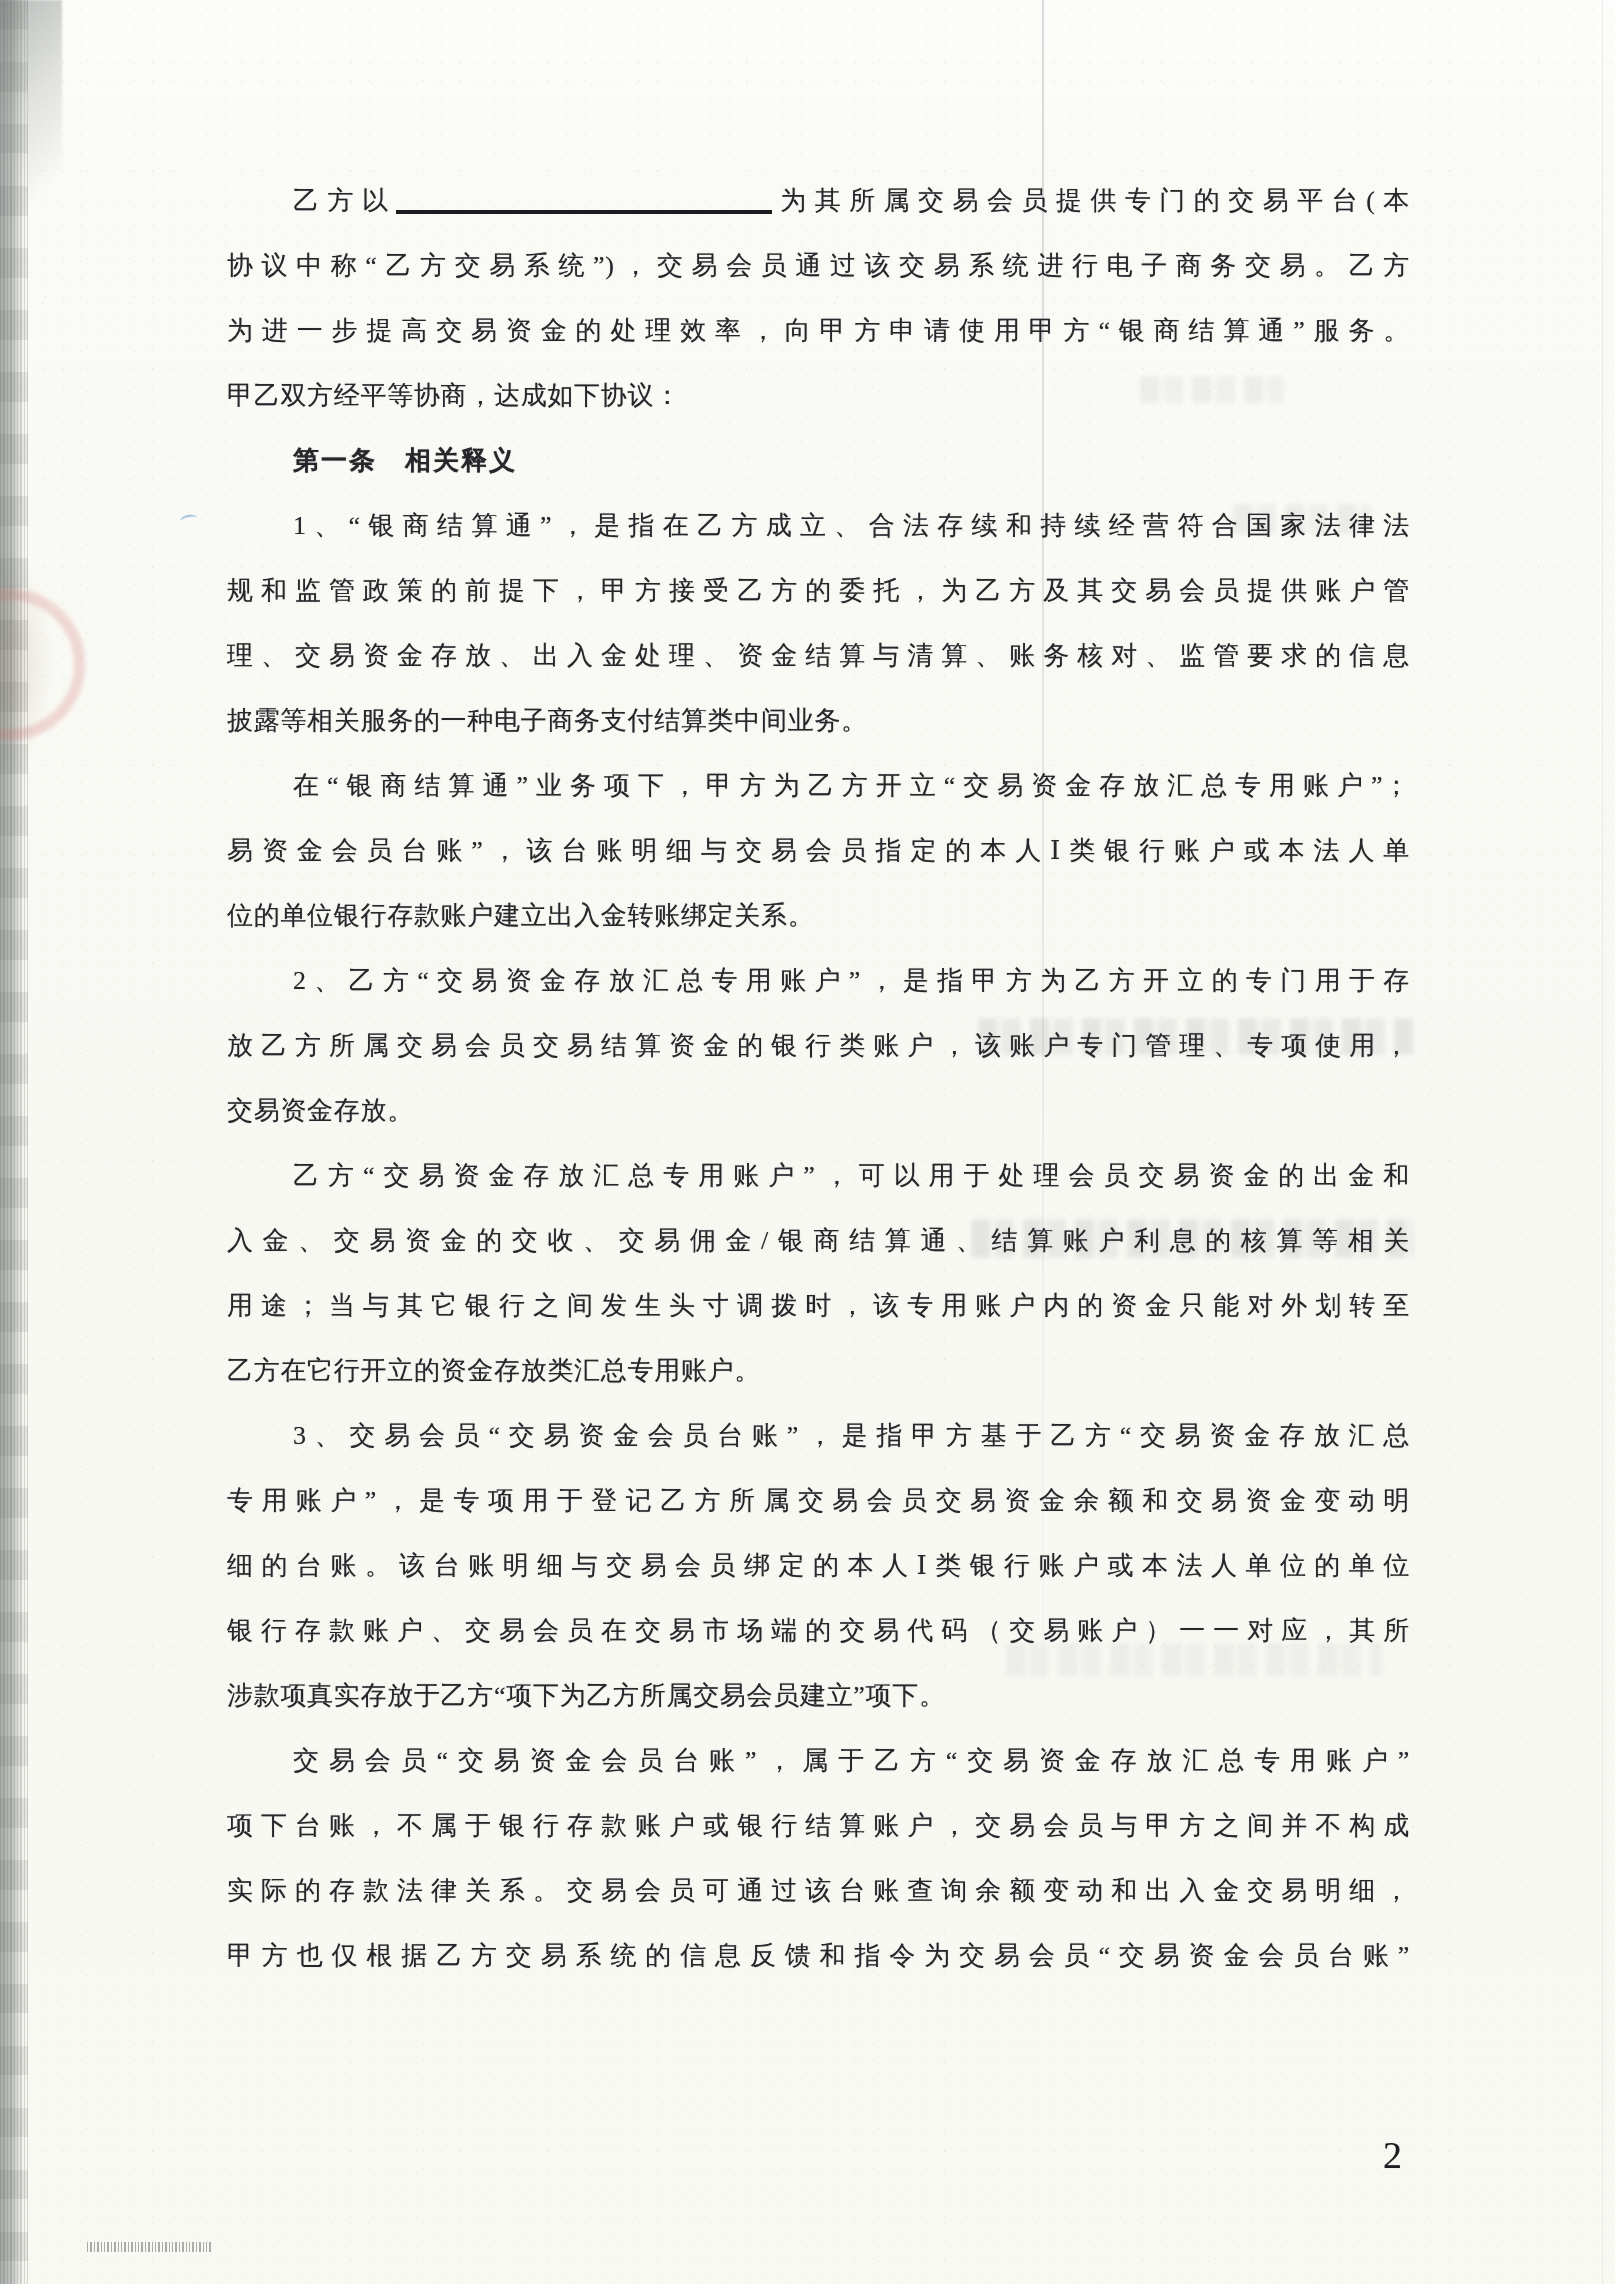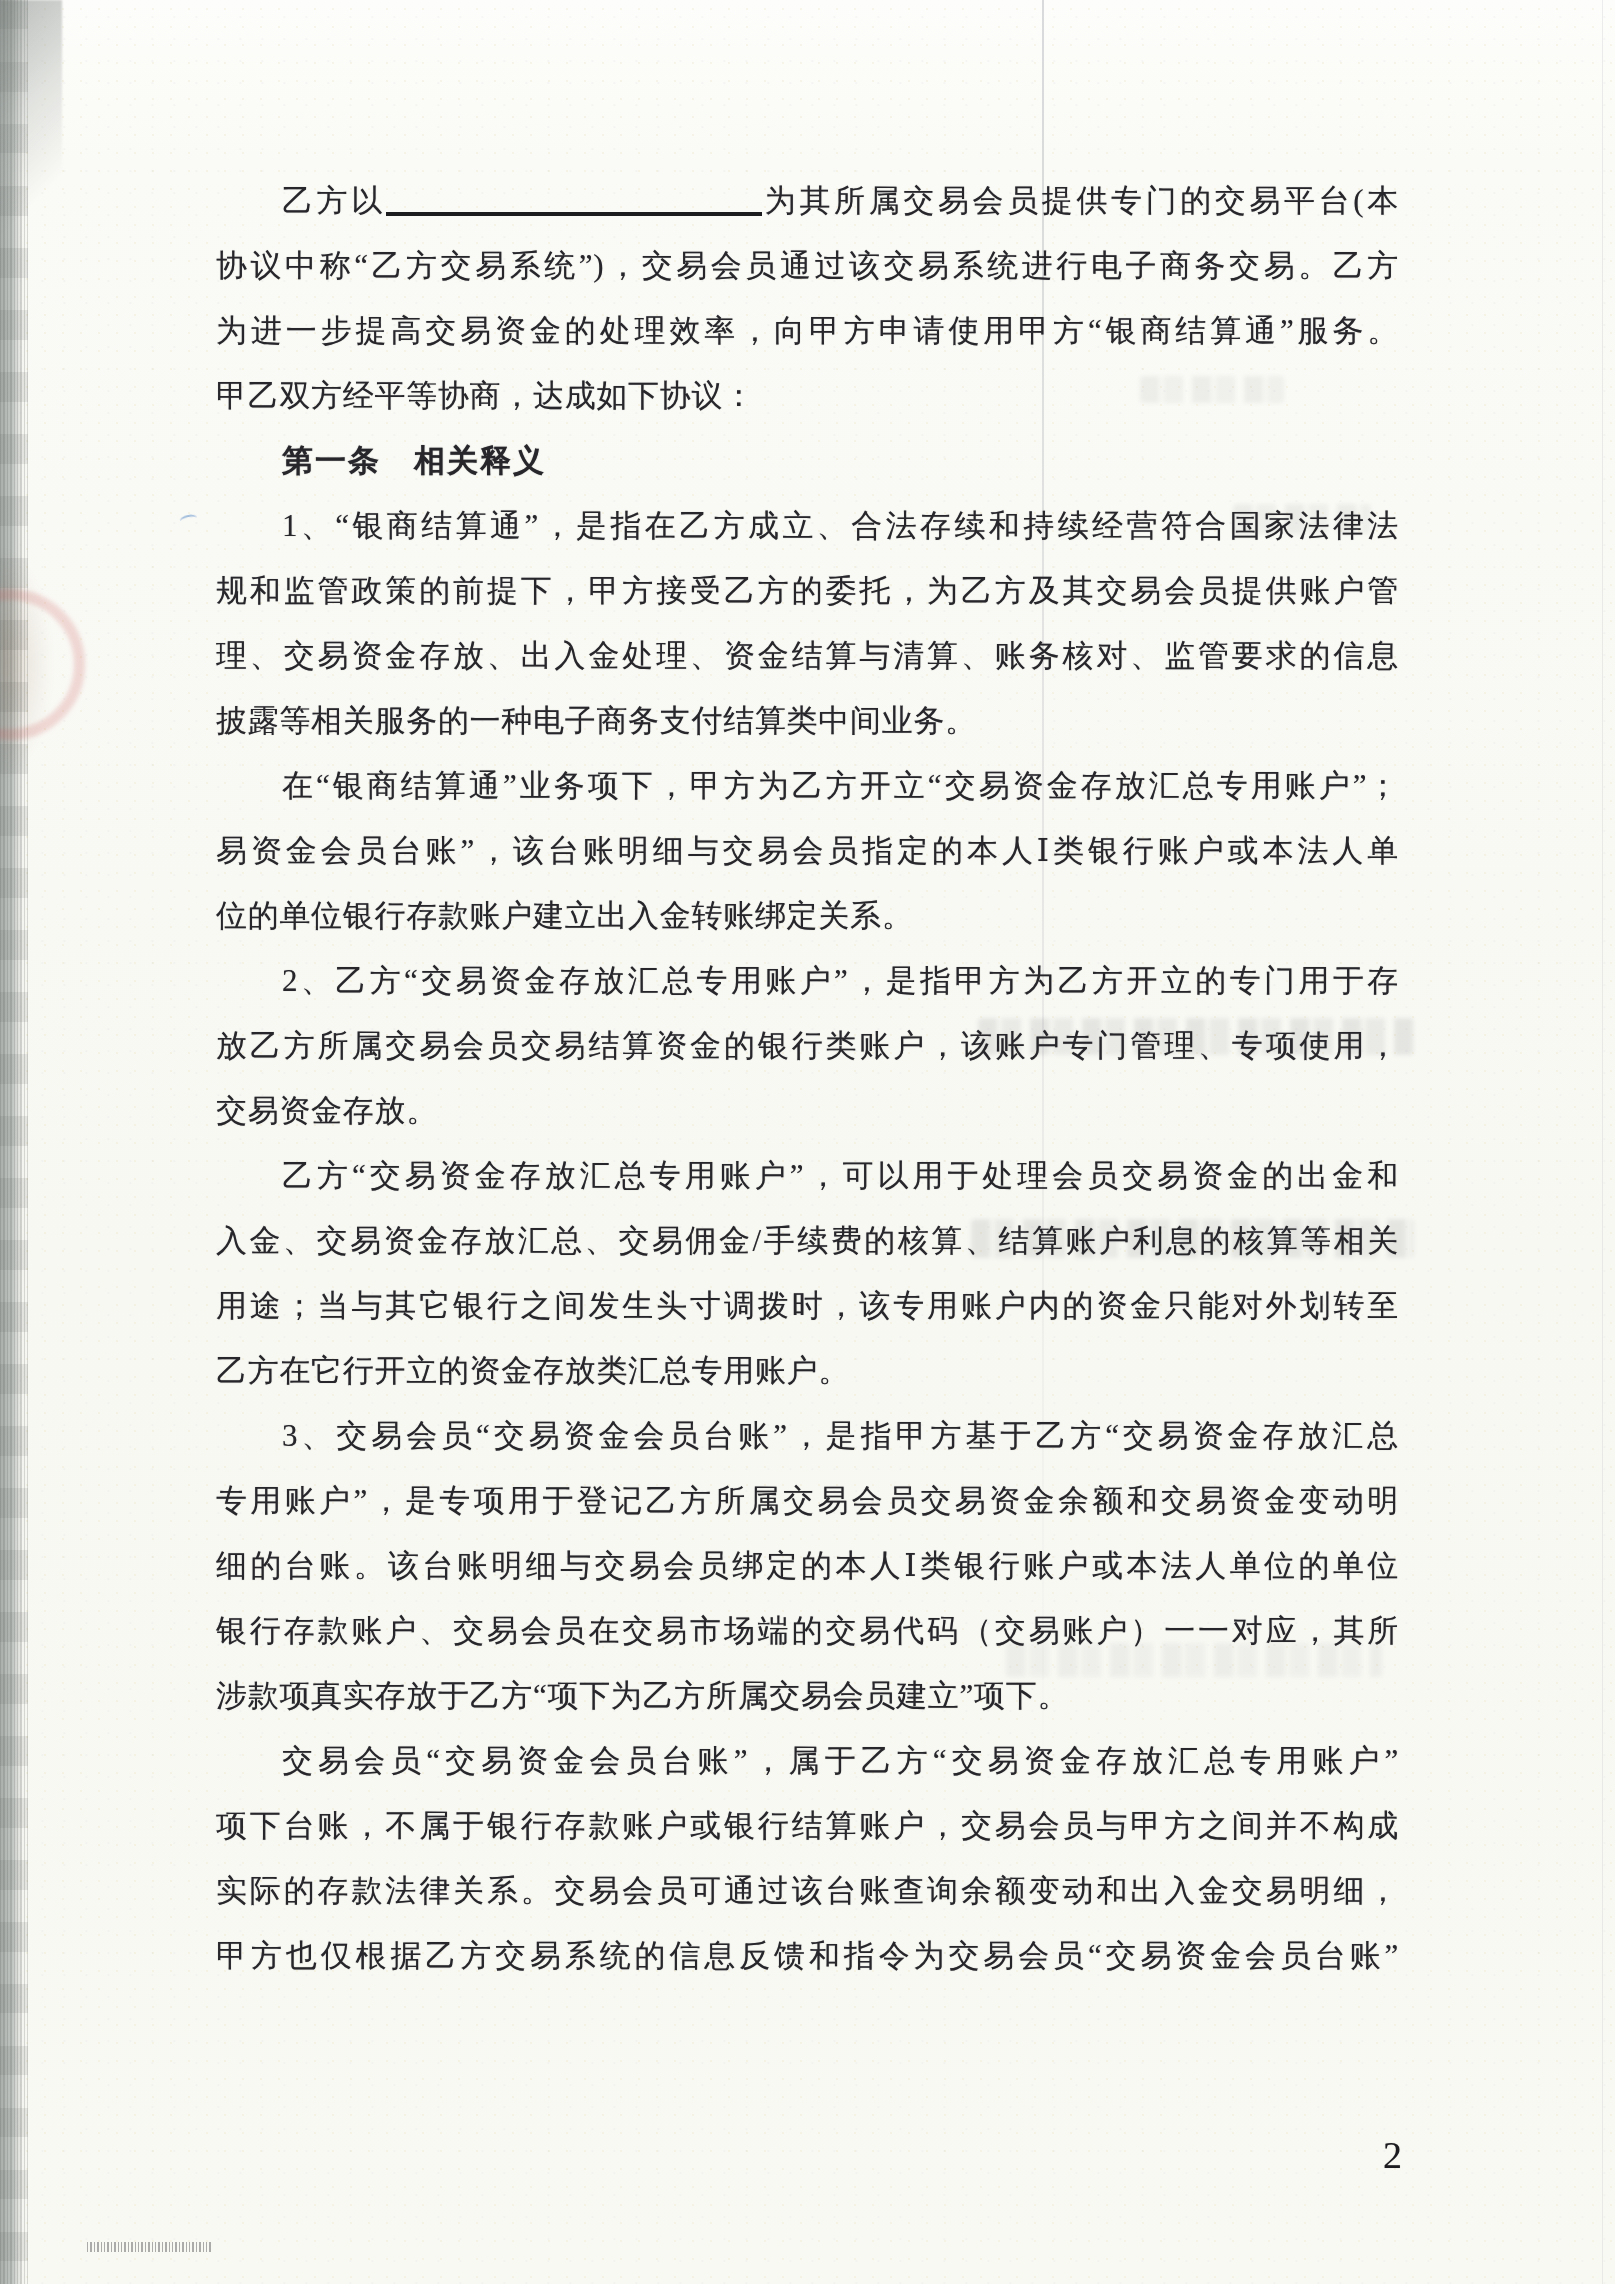--- a/index.html
+++ b/index.html
@@ -71,22 +71,22 @@
   }
   
   .micro-mark{
     position:absolute;left:87px;top:2242px;width:125px;height:10px;
     background:repeating-linear-gradient(90deg, rgba(60,60,65,0.55) 0 1.3px, rgba(60,60,65,0) 1.3px 3.4px);
     filter:blur(0.5px);opacity:.75;
   }
 
   
   .content{
-    position:absolute;left:216px;top:168px;width:1183px;
-    font-size:31px;color:#26262b;
+    position:absolute;left:227px;top:168px;width:1183px;
+    font-size:26px;color:#26262b;
     text-shadow:0 0 0.9px rgba(35,35,42,0.45);
   }
   .line{
     height:65px;line-height:65px;white-space:nowrap;
     letter-spacing:0.7px;
   }
   .line.j{white-space:normal;text-align:justify;text-align-last:justify;}
   .line.i{padding-left:66px;}
   .line.b{
     font-weight:700;letter-spacing:2px;
@@ -135,21 +135,21 @@
     <div class="line j">规和监管政策的前提下，甲方接受乙方的委托，为乙方及其交易会员提供账户管</div>
     <div class="line j">理、交易资金存放、出入金处理、资金结算与清算、账务核对、监管要求的信息</div>
     <div class="line">披露等相关服务的一种电子商务支付结算类中间业务。</div>
     <div class="line j i">在“银商结算通”业务项下，甲方为乙方开立“交易资金存放汇总专用账户”；</div>
     <div class="line j">易资金会员台账”，该台账明细与交易会员指定的本人Ⅰ类银行账户或本法人单</div>
     <div class="line">位的单位银行存款账户建立出入金转账绑定关系。</div>
     <div class="line j i">2、乙方“交易资金存放汇总专用账户”，是指甲方为乙方开立的专门用于存</div>
     <div class="line j">放乙方所属交易会员交易结算资金的银行类账户，该账户专门管理、专项使用，</div>
     <div class="line">交易资金存放。</div>
     <div class="line j i">乙方“交易资金存放汇总专用账户”，可以用于处理会员交易资金的出金和</div>
-    <div class="line j">入金、交易资金存放汇总、交易佣金/手续费的核算、结算账户利息的核算等相关</div>
+    <div class="line j">入金、交易资金的交收、交易佣金/银商结算通、结算账户利息的核算等相关</div>
     <div class="line j">用途；当与其它银行之间发生头寸调拨时，该专用账户内的资金只能对外划转至</div>
     <div class="line">乙方在它行开立的资金存放类汇总专用账户。</div>
     <div class="line j i">3、交易会员“交易资金会员台账”，是指甲方基于乙方“交易资金存放汇总</div>
     <div class="line j">专用账户”，是专项用于登记乙方所属交易会员交易资金余额和交易资金变动明</div>
     <div class="line j">细的台账。该台账明细与交易会员绑定的本人Ⅰ类银行账户或本法人单位的单位</div>
     <div class="line j">银行存款账户、交易会员在交易市场端的交易代码（交易账户）一一对应，其所</div>
     <div class="line">涉款项真实存放于乙方“项下为乙方所属交易会员建立”项下。</div>
     <div class="line j i">交易会员“交易资金会员台账”，属于乙方“交易资金存放汇总专用账户”</div>
     <div class="line j">项下台账，不属于银行存款账户或银行结算账户，交易会员与甲方之间并不构成</div>
     <div class="line j">实际的存款法律关系。交易会员可通过该台账查询余额变动和出入金交易明细，</div>

